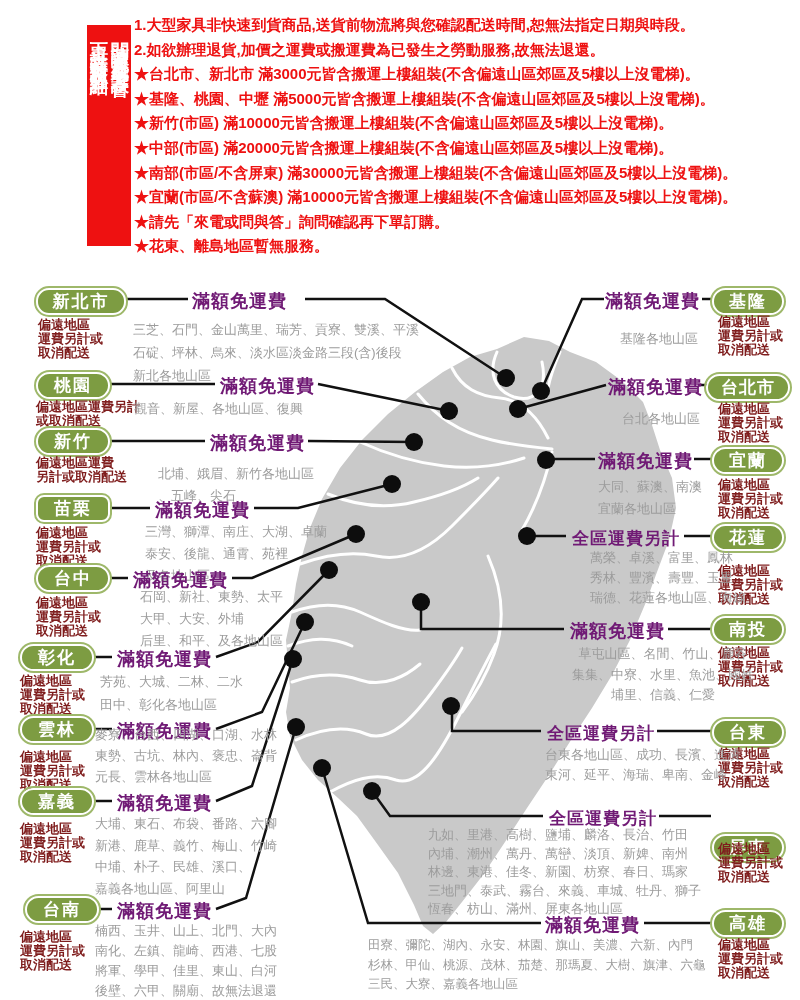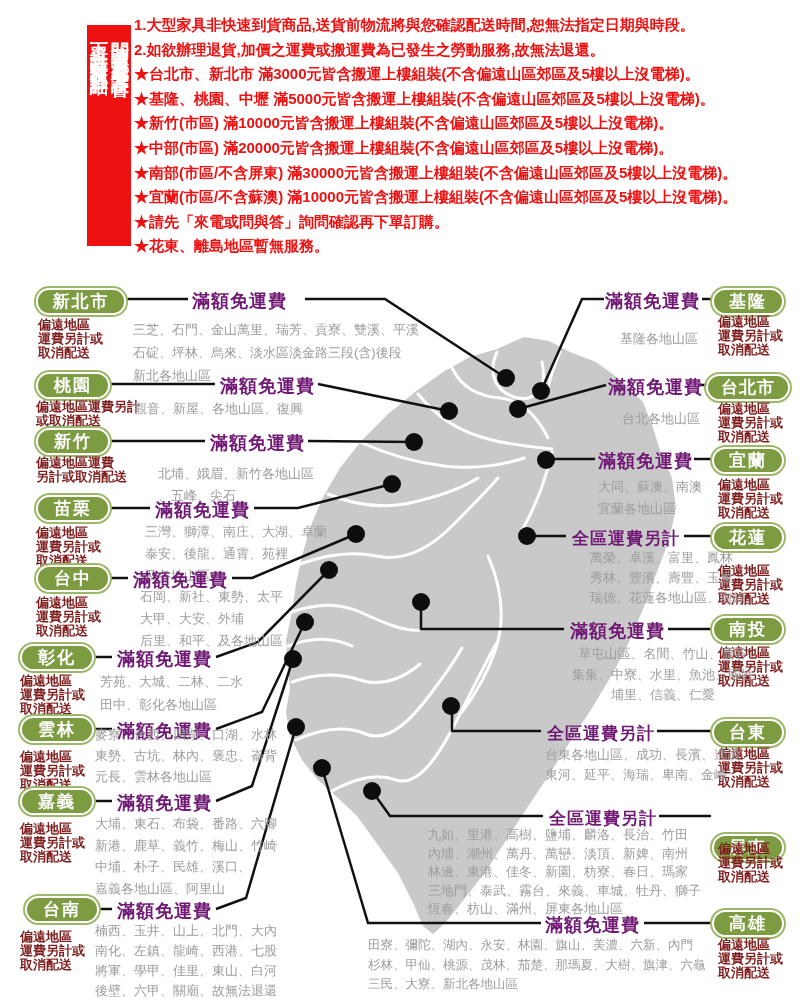--- a/index.html
+++ b/index.html
@@ -143,21 +143,21 @@
 </div>
 <div>
   <span class="pill" style="left:36px;top:428px;width:70px;">新竹</span>
   <span class="fee" style="left:210px;top:431px;">滿額免運費</span>
   <div class="remote" style="left:36px;top:456px;">偏遠地區運費
 另計或取消配送</div>
   <div class="areas" style="left:158px;top:430px;margin-top:33px;">北埔、娥眉、新竹各地山區
 、五峰、尖石</div>
 </div>
 <div>
-  <span class="pill" style="left:36px;top:495px;width:70px;">苗栗</span>
+  <span class="pill" style="left:36px;top:495px;width:70px;border-radius:8px;">苗栗</span>
   <span class="fee" style="left:155px;top:498px;">滿額免運費</span>
   <div class="remote" style="left:36px;top:526px;">偏遠地區
 運費另計或
 取消配送</div>
   <div class="areas" style="left:145px;top:521px;">三灣、獅潭、南庄、大湖、卓蘭
 泰安、後龍、通霄、苑裡
 及各地山區</div>
 </div>
 <div>
   <span class="pill" style="left:36px;top:565px;width:70px;">台中</span>
@@ -278,14 +278,14 @@
 恆春、枋山、滿州、屏東各地山區</div>
 </div>
 <div>
   <span class="pill" style="left:712px;top:910px;width:68px;">高雄</span>
   <span class="fee" style="left:545px;top:913px;">滿額免運費</span>
   <div class="remote" style="left:718px;top:938px;">偏遠地區
 運費另計或
 取消配送</div>
   <div class="areas" style="left:368px;top:936px;font-size:12.5px;line-height:19.5px;">田寮、彌陀、湖內、永安、林園、旗山、美濃、六新、內門
 杉林、甲仙、桃源、茂林、茄楚、那瑪夏、大樹、旗津、六龜
-三民、大寮、新北各地山區</div>
+三民、大寮、嘉義各地山區</div>
 </div>
 
 </body></html>

